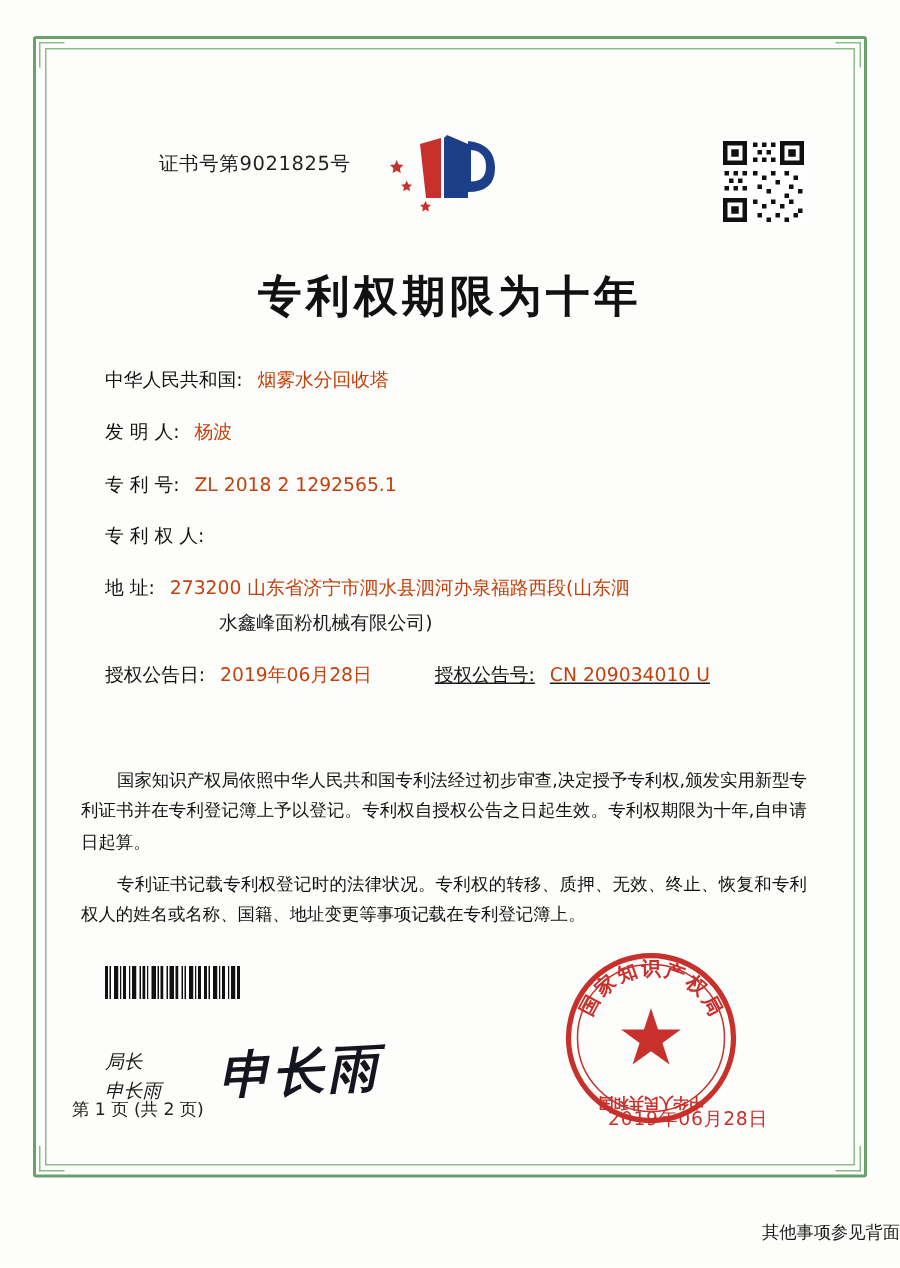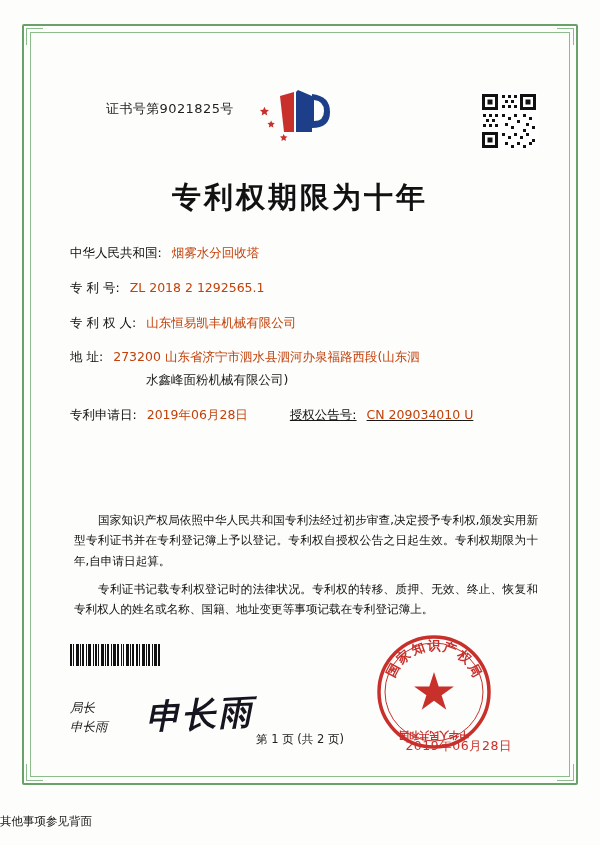--- a/index.html
+++ b/index.html
@@ -127,21 +127,21 @@
   }
   .addr-second {
     margin-left: 76px;
     margin-top: -12px;
     margin-bottom: 16px;
     font-size: 12.5px;
   }
 
   .paragraphs {
     position: absolute;
-    left: 26px;
+    left: 6px;
     right: 14px;
     top: 462px;
     font-size: 11.6px;
     line-height: 1.75;
     text-align: justify;
     color: #111;
   }
   .paragraphs p {
     margin: 0 0 8px 0;
     text-indent: 24px;
@@ -201,31 +201,30 @@
     font-size: 12.5px;
     color: #c8302c;
     letter-spacing: 0.5px;
   }
 
   .page-num {
     position: absolute;
     left: 0;
     right: 0;
     bottom: 18px;
-    text-align: center;
     font-size: 11.5px;
     color: #222;
   }
 
   .footer-note {
     position: absolute;
     left: 0;
     right: 0;
     bottom: 16px;
-    text-align: left;
+    text-align: right;
     font-size: 11.5px;
     color: #1a1a1a;
   }
 </style>
 </head>
 <body>
 
 <div class="page">
 
   <div class="frame-outer"></div>
@@ -312,40 +311,43 @@
 
     <div class="title">专利权期限为十年</div>
 
     <div class="fields">
 
       <div class="field-row">
         <span class="field-label">中华人民共和国:</span>
         <span class="field-value">烟雾水分回收塔</span>
       </div>
 
+      <div class="field-row">
+        <span class="field-label">发 明 人:</span>
+        <span class="field-value">杨波</span>
+      </div>
 
       <div class="field-row">
         <span class="field-label">专 利 号:</span>
         <span class="field-value">ZL 2018 2 1292565.1</span>
       </div>
 
 
       <div class="field-row">
         <span class="field-label">专 利 权 人:</span>
-        <span class="field-value">山东恒易凯丰机械有限公司</span>
       </div>
 
       <div class="field-row">
         <span class="field-label">地          址:</span>
         <span class="field-value">273200  山东省济宁市泗水县泗河办泉福路西段(山东泗</span>
       </div>
       <div class="addr-second">水鑫峰面粉机械有限公司)</div>
 
       <div class="field-row two-col">
-        <span class="field-label">专利申请日:</span>
+        <span class="field-label">授权公告日:</span>
         <span class="field-value">2019年06月28日</span>
         <span class="col2">
           <span class="field-label">授权公告号:</span>
           <span class="field-value">CN 209034010 U</span>
         </span>
       </div>
 
     </div>
 
     <div class="paragraphs">

